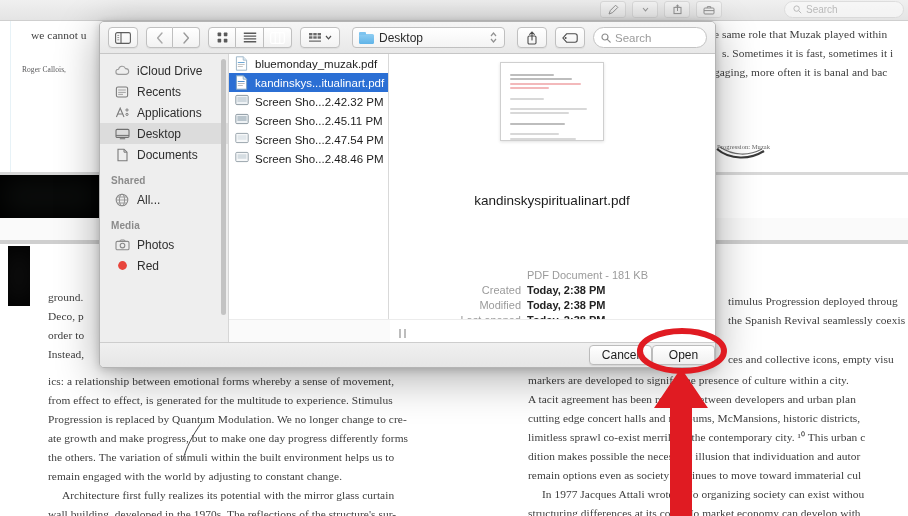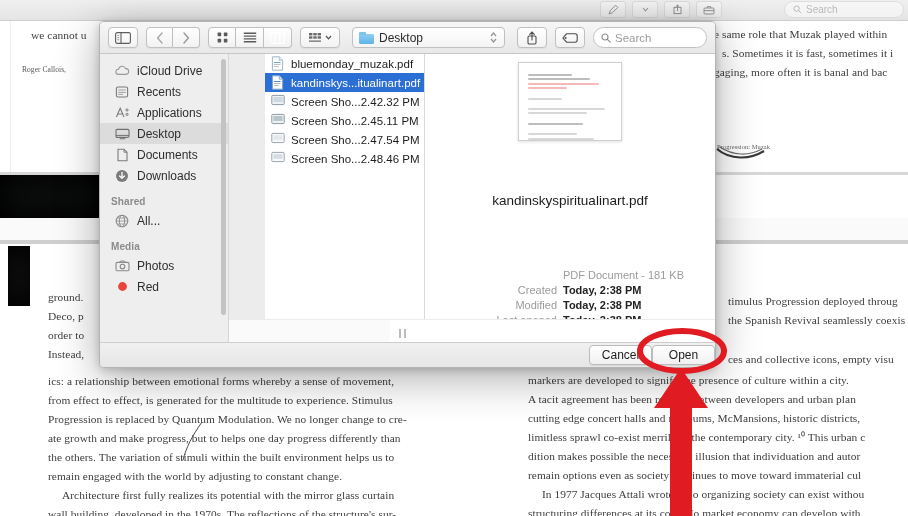--- a/index.html
+++ b/index.html
@@ -125,21 +125,21 @@
   .sb-ic { width: 16px; height: 14px; display: flex; align-items: center; justify-content: center; flex: 0 0 16px; }
   .sb-label { white-space: nowrap; }
   .sb-scroll {
     position: absolute; right: 2px; top: 5px; width: 5px; height: 256px;
     background: #c3c3c3; border-radius: 3px;
   }
 
   
   .filecol {
     width: 160px; background: #ffffff; border-right: 1px solid #d9d9d9;
-    position: relative; overflow: hidden; margin-left: 36px;
+    position: relative; overflow: hidden;
   }
   .frow {
     display: flex; align-items: center; gap: 6px;
     height: 19px; padding-left: 6px; font-size: 11.5px; color: #1d1d1d;
     white-space: nowrap;
   }
   .frow.sel { background: #2b6fd4; color: #fff; }
   .f-ic { width: 14px; height: 15px; flex: 0 0 14px; position: relative; }
   .resize-handle {
     position: absolute; left: 0; bottom: 0; width: 100%; height: 24px;
@@ -223,21 +223,21 @@
     </svg>
 
     <div class="doc-text" style="position:absolute;left:48px;top:288px;">ground.</div>
     <div class="doc-text" style="position:absolute;left:48px;top:307px;">Deco, p</div>
     <div class="doc-text" style="position:absolute;left:48px;top:326px;">order to</div>
     <div class="doc-text" style="position:absolute;left:48px;top:345px;">Instead,</div>
 
     <div class="doc-text" style="position:absolute;left:48px;top:372px;">ics: a relationship between emotional forms whereby a sense of movement,</div>
     <div class="doc-text" style="position:absolute;left:48px;top:391px;">from effect to effect, is generated for the multitude to experience. Stimulus</div>
     <div class="doc-text" style="position:absolute;left:48px;top:410px;">Progression is replaced by Quantum Modulation. We no longer change to cre-</div>
-    <div class="doc-text" style="position:absolute;left:48px;top:429px;">ate growth and make progress, but to helps one day progress differently than</div>
+    <div class="doc-text" style="position:absolute;left:48px;top:429px;">ate growth and make progress, but to make one day progress differently forms</div>
     <div class="doc-text" style="position:absolute;left:48px;top:448px;">the others. The variation of stimuli within the built environment helps us to</div>
     <div class="doc-text" style="position:absolute;left:48px;top:467px;">remain engaged with the world by adjusting to constant change.</div>
     <div class="doc-text indent" style="position:absolute;left:48px;top:486px;">Architecture first fully realizes its potential with the mirror glass curtain</div>
     <div class="doc-text" style="position:absolute;left:48px;top:505px;">wall building, developed in the 1970s. The reflections of the structure's sur-</div>
 
     <div class="doc-text" style="position:absolute;left:728px;top:292px;">timulus Progression deployed throug</div>
     <div class="doc-text" style="position:absolute;left:728px;top:311px;">the Spanish Revival seamlessly coexis</div>
     <div class="doc-text" style="position:absolute;left:728px;top:350px;">ces and collective icons, empty visu</div>
     <div class="doc-text" style="position:absolute;left:528px;top:371px;">markers are developed to signify the presence of culture within a city.</div>
     <div class="doc-text" style="position:absolute;left:528px;top:390px;">A tacit agreement has been reached between developers and urban plan</div>
@@ -432,29 +432,20 @@
         <div class="sb-item">
           <span class="sb-ic">
             <svg width="13" height="14" viewBox="0 0 13 14">
                 <path d="M2 1.2 H8 L11 4.2 V12.8 H2 Z" fill="none" stroke="#7b7b7b" stroke-width="1.1"></path>
                 <path d="M8 1.2 V4.2 H11" fill="none" stroke="#7b7b7b" stroke-width="1"></path>
               </svg>
           </span>
           <span class="sb-label">Documents</span>
         </div>
 
-        <div class="sb-item">
-          <span class="sb-ic">
-            <svg width="14" height="14" viewBox="0 0 14 14">
-                <circle cx="7" cy="7" r="6" fill="#7b7b7b"></circle>
-                <path d="M7 3.3 V9 M4.6 7 L7 9.4 L9.4 7" fill="none" stroke="#fff" stroke-width="1.3" stroke-linecap="round" stroke-linejoin="round"></path>
-              </svg>
-          </span>
-          <span class="sb-label">Downloads</span>
-        </div>
 
         <div class="sb-head" style="padding-top:10px;">Shared</div>
 
         <div class="sb-item">
           <span class="sb-ic">
             <svg width="14" height="14" viewBox="0 0 14 14">
                 <circle cx="7" cy="7" r="5.8" fill="none" stroke="#8a8a8a" stroke-width="1.1"></circle>
                 <ellipse cx="7" cy="7" rx="2.6" ry="5.8" fill="none" stroke="#8a8a8a" stroke-width=".9"></ellipse>
                 <path d="M1.3 7 H12.7 M2.4 4 H11.6 M2.4 10 H11.6" stroke="#8a8a8a" stroke-width=".8"></path>
               </svg>

